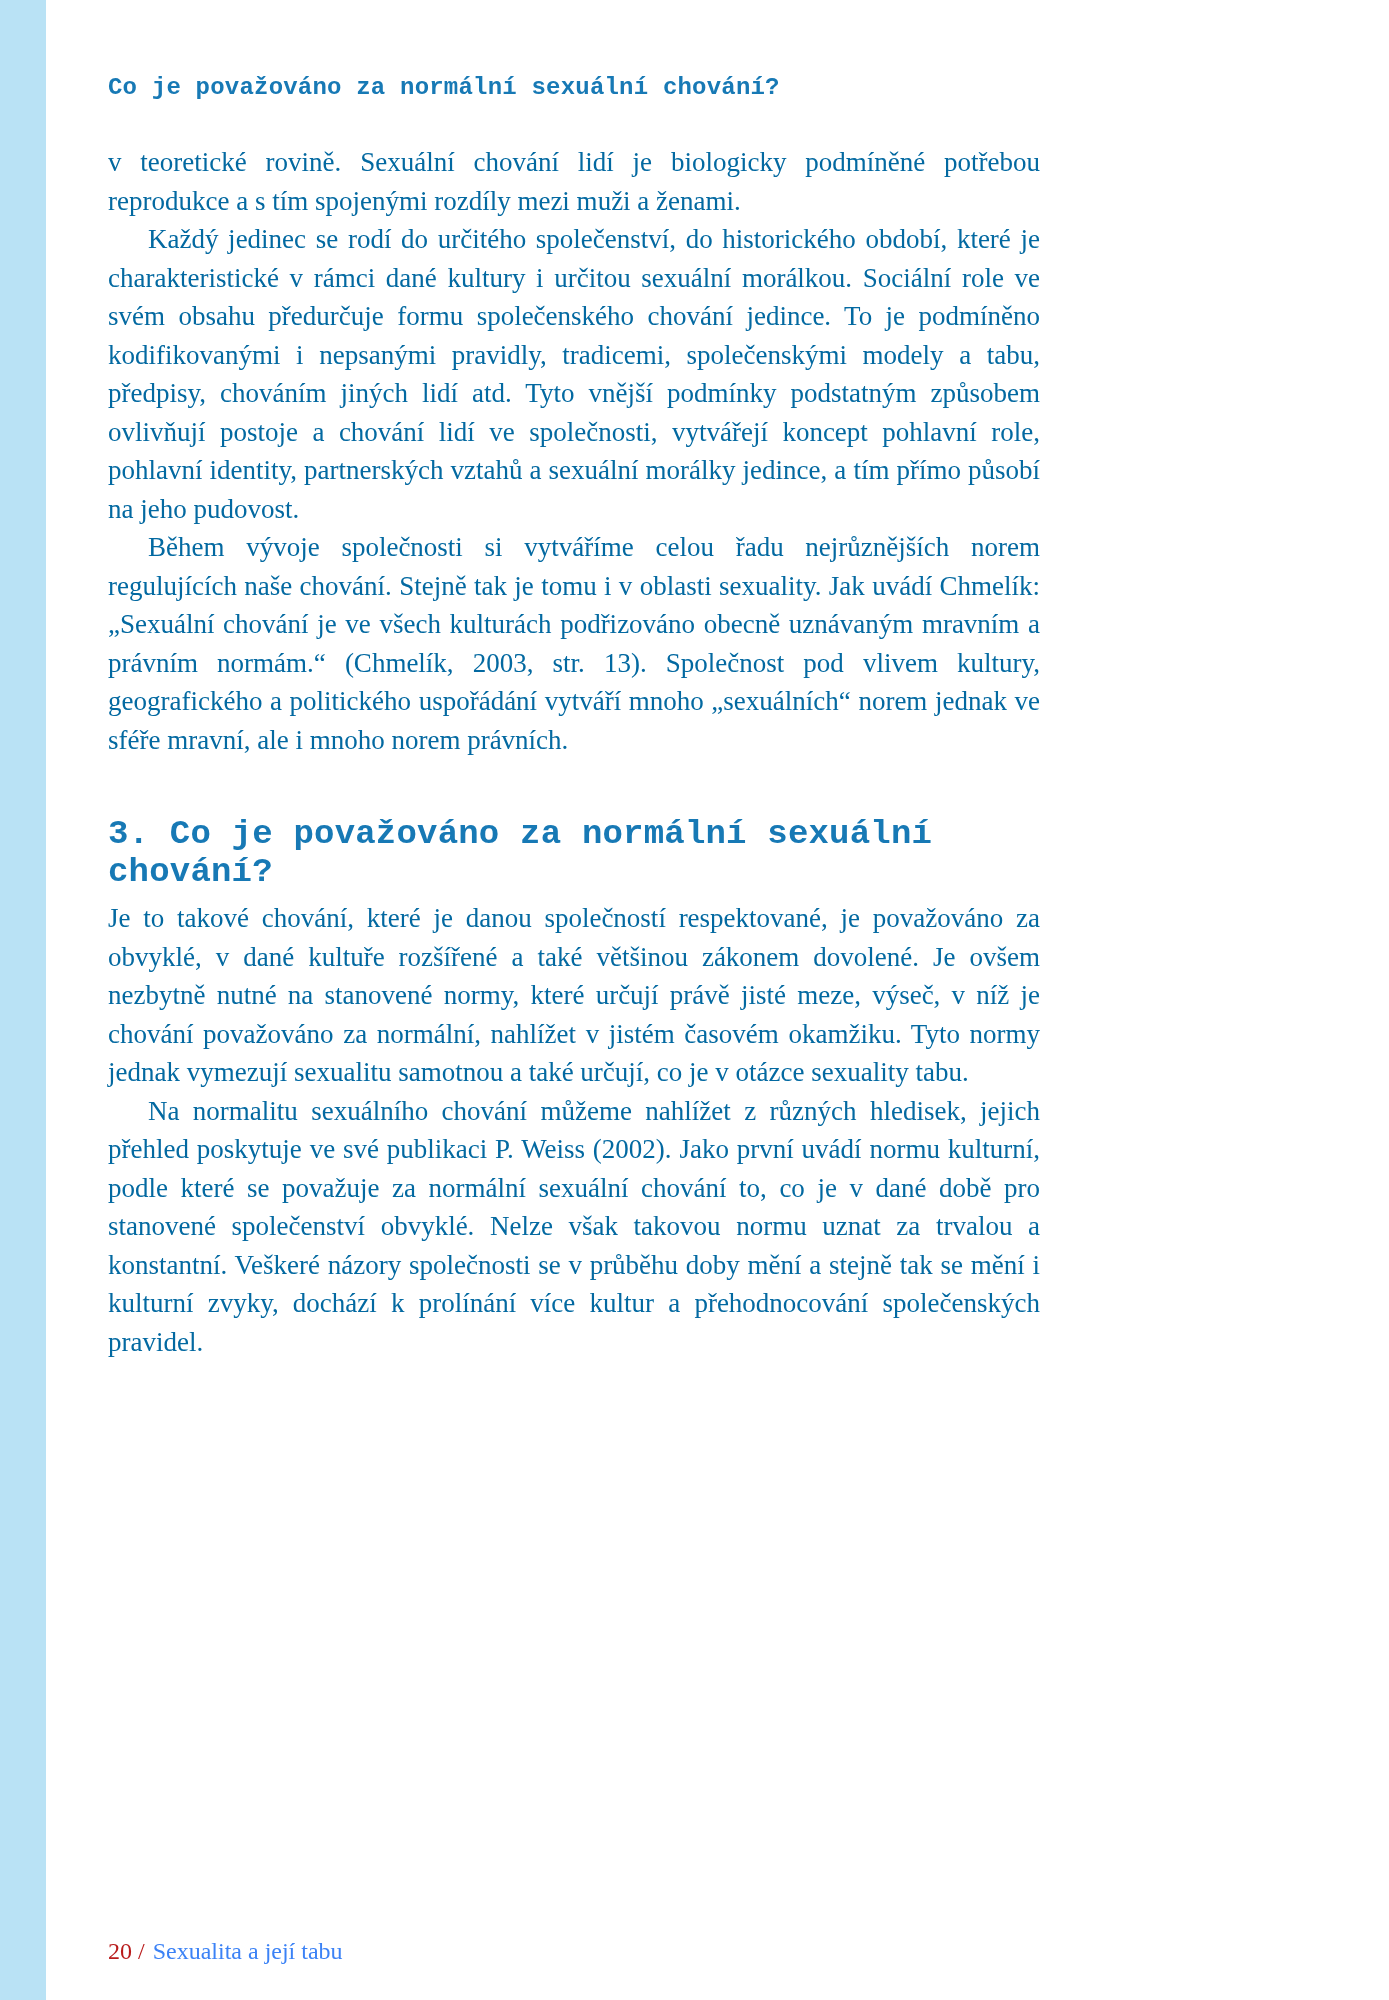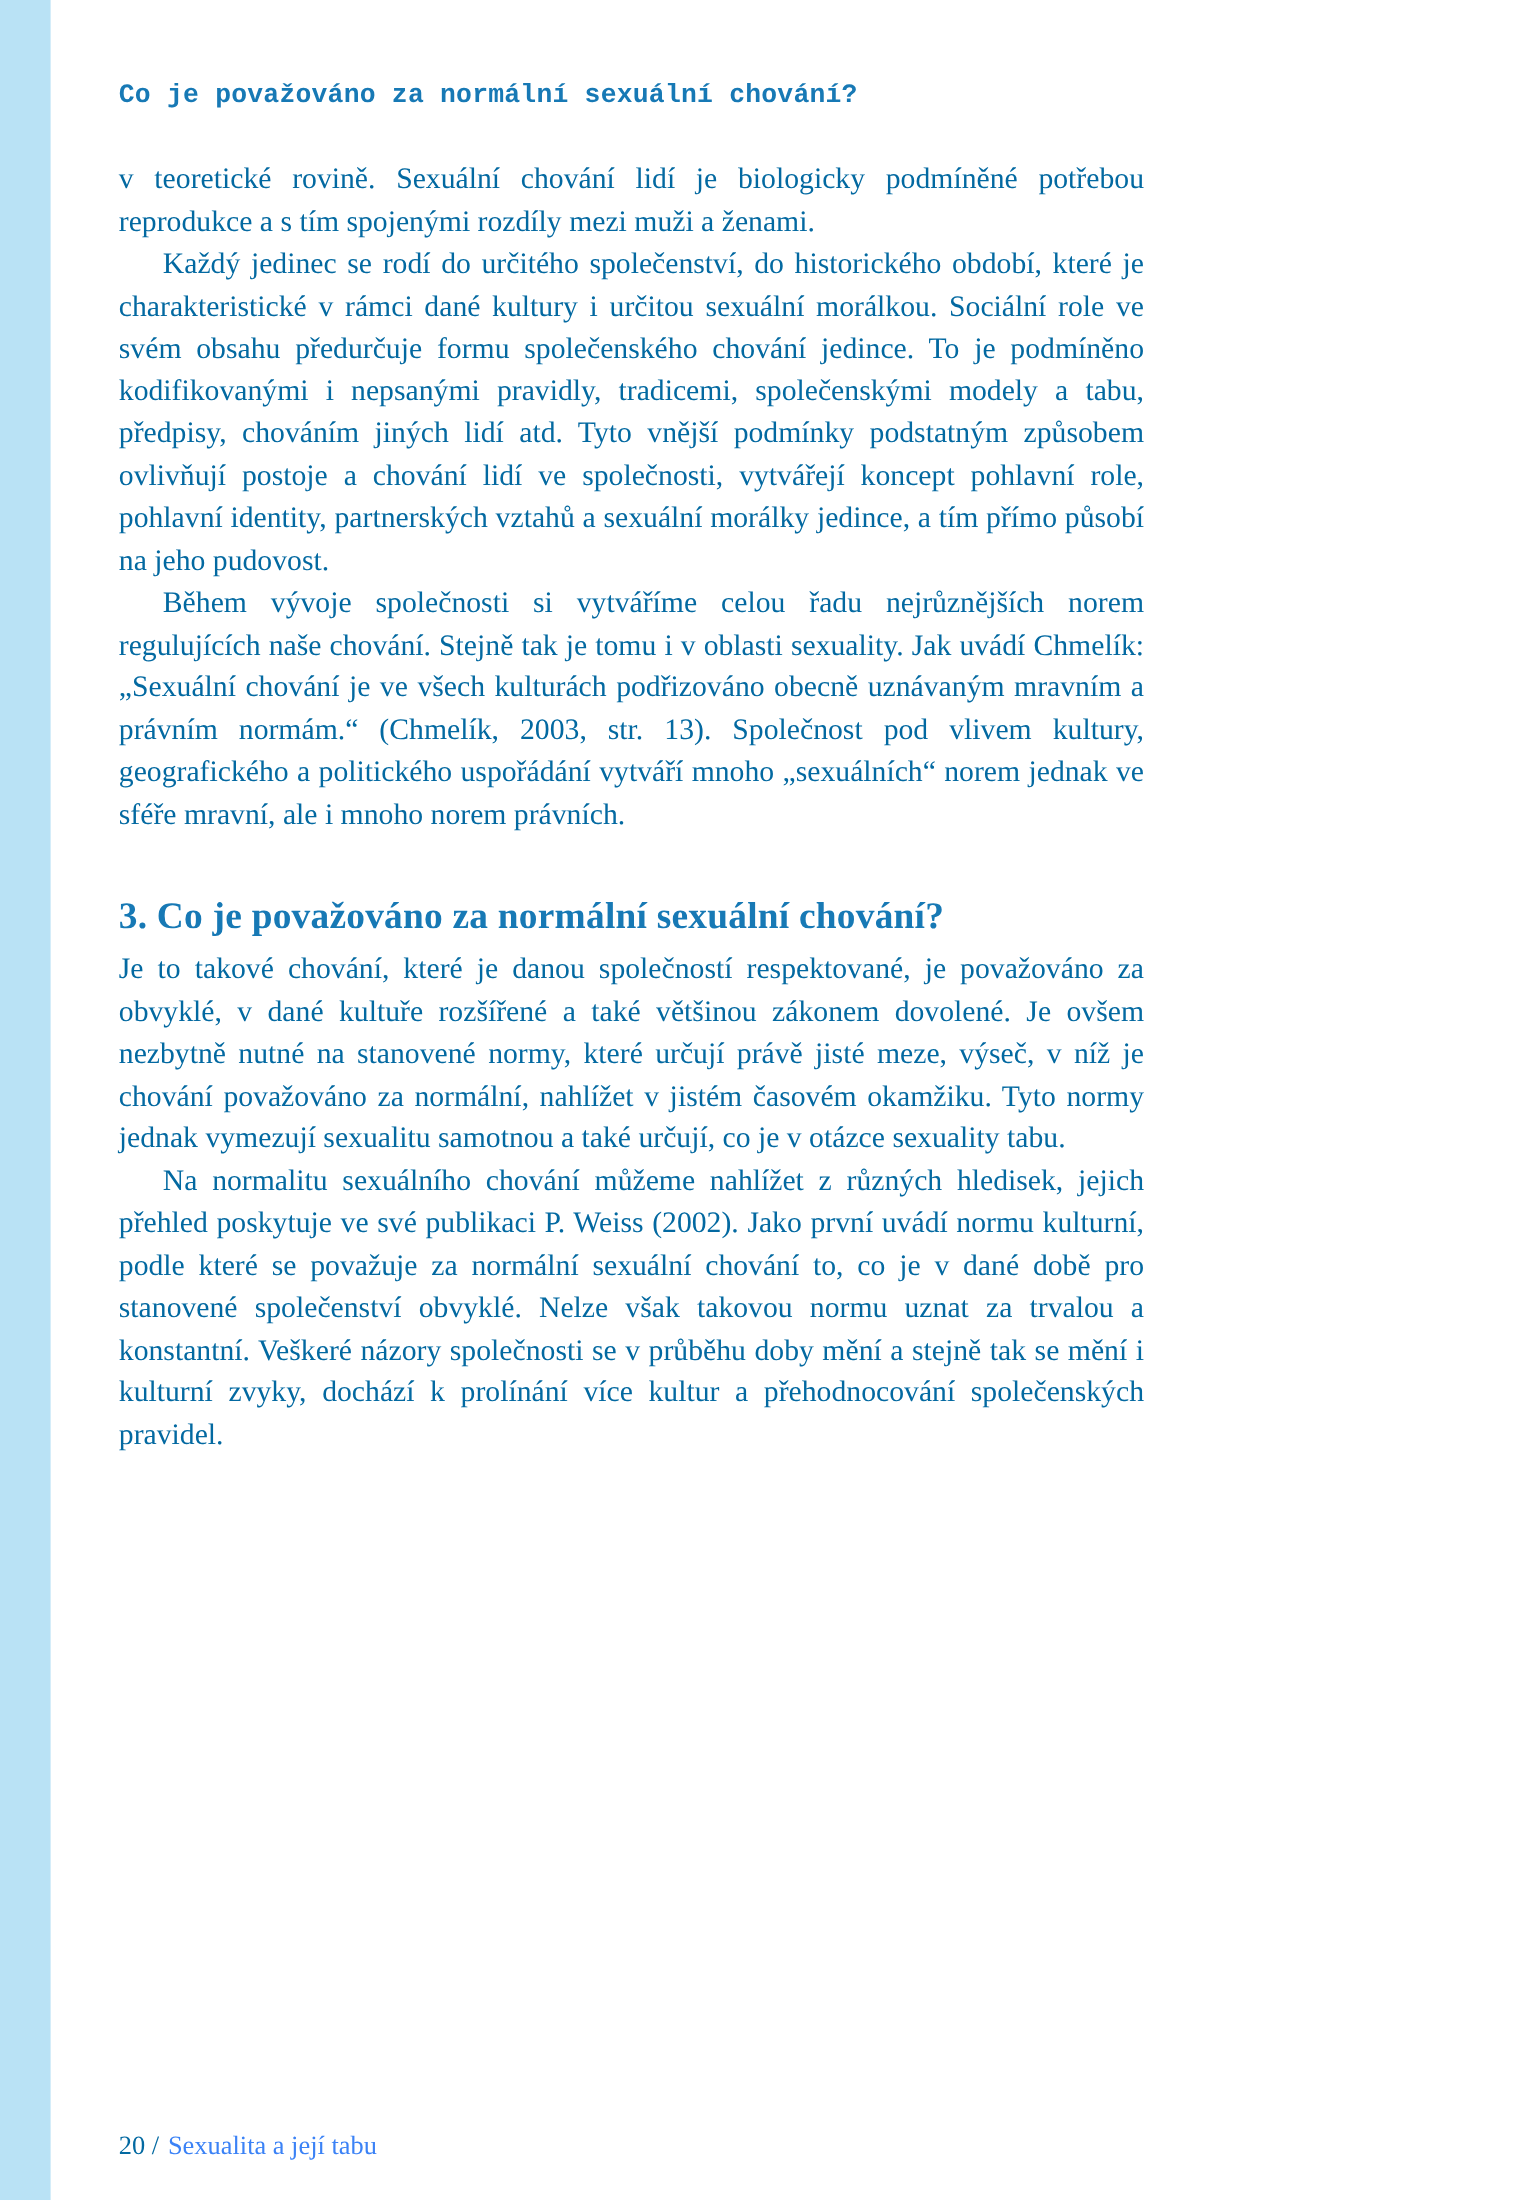--- a/index.html
+++ b/index.html
@@ -39,34 +39,34 @@
     text-align: justify;
     hyphens: auto;
     color: #0369a1;
   }
   p.first { margin-top: 42px; }
   p.indent { text-indent: 40px; }
   .italic { }
   .section-heading {
     margin-top: 56px;
     margin-bottom: 8px;
-    font-family: Liberation Serif, serif;
+    font-family: Liberation Mono, monospace;
     font-weight: 700;
     font-size: 34px;
     letter-spacing: 0.2px;
     color: #1779b5;
   }
   .page-footer {
     position: absolute;
     left: 108px;
     top: 1938px;
     font-size: 24px;
   }
   .page-footer .page-num {
-    color: #0369a1;
+    color: #b91c1c;
     margin-right: 8px;
   }
   .page-footer .book-title {
     color: #3b82f6;
   }
 </style>
 </head>
 <body>
 
 <div class="edge-strip"></div>

